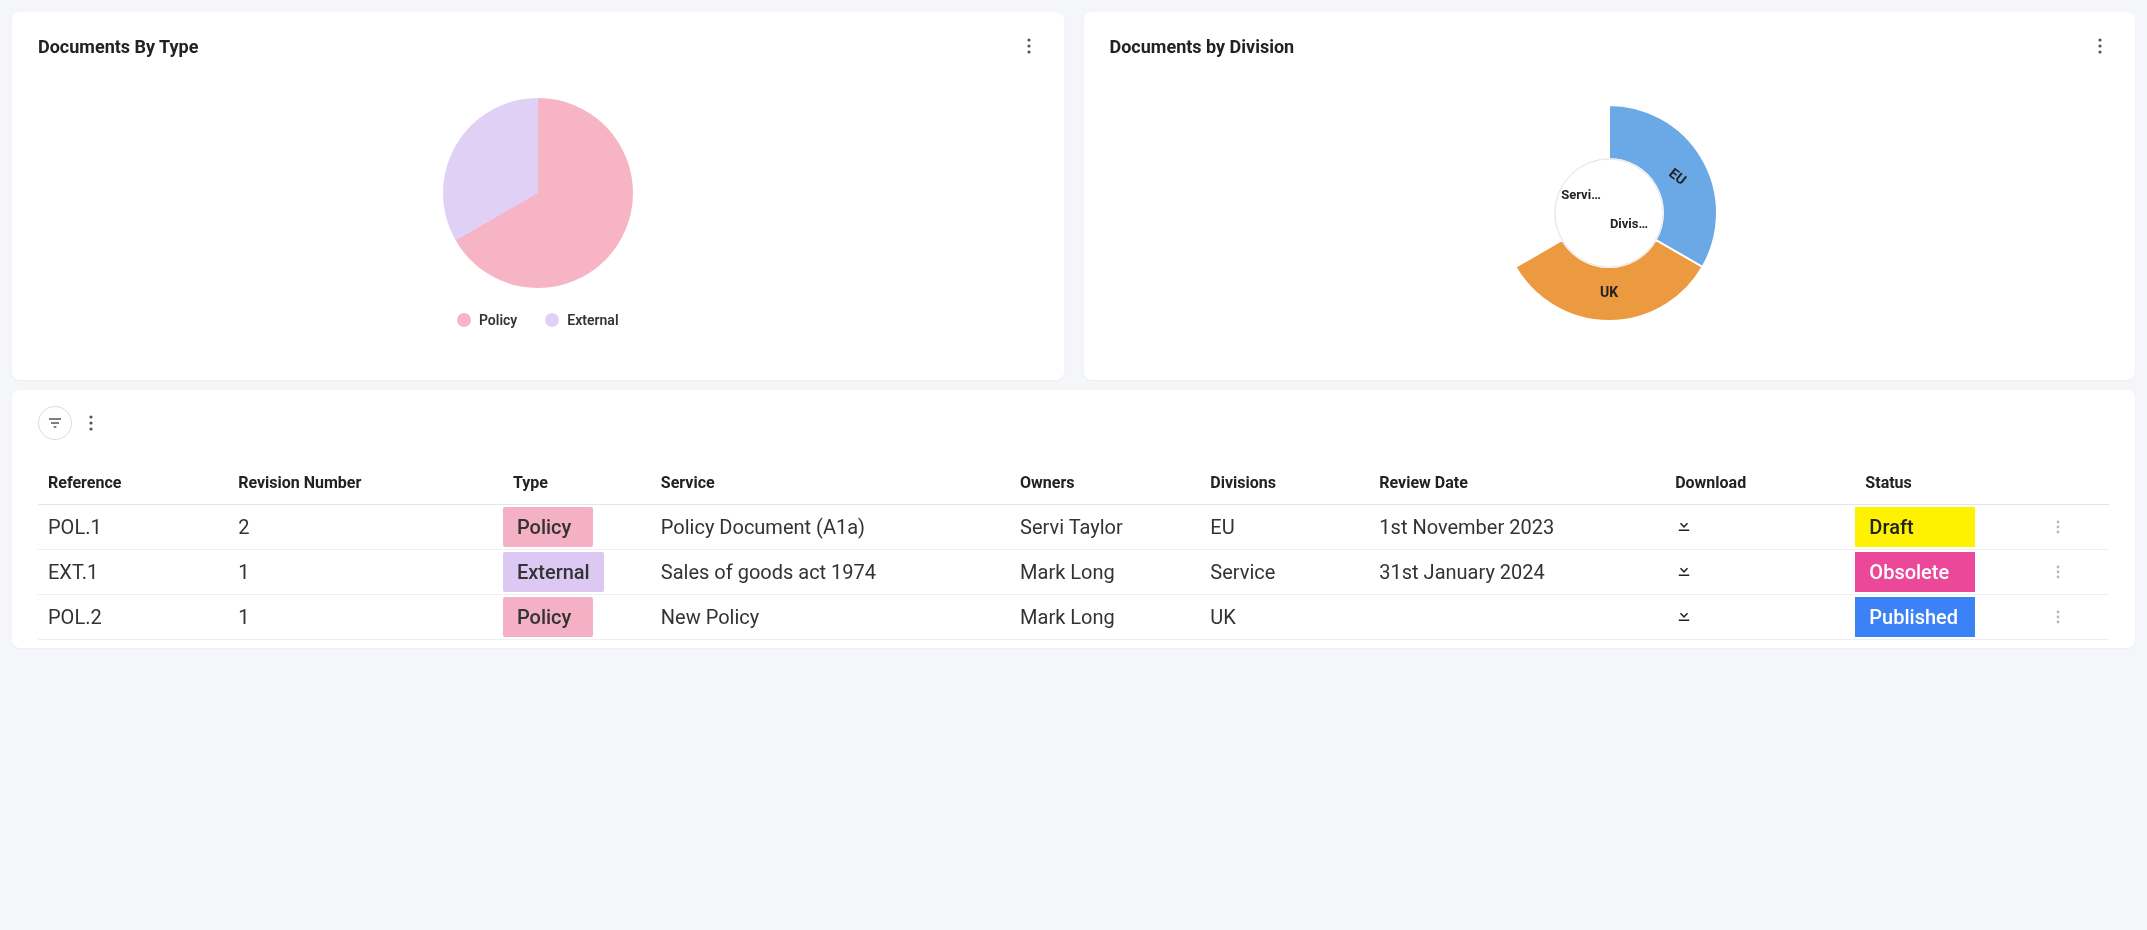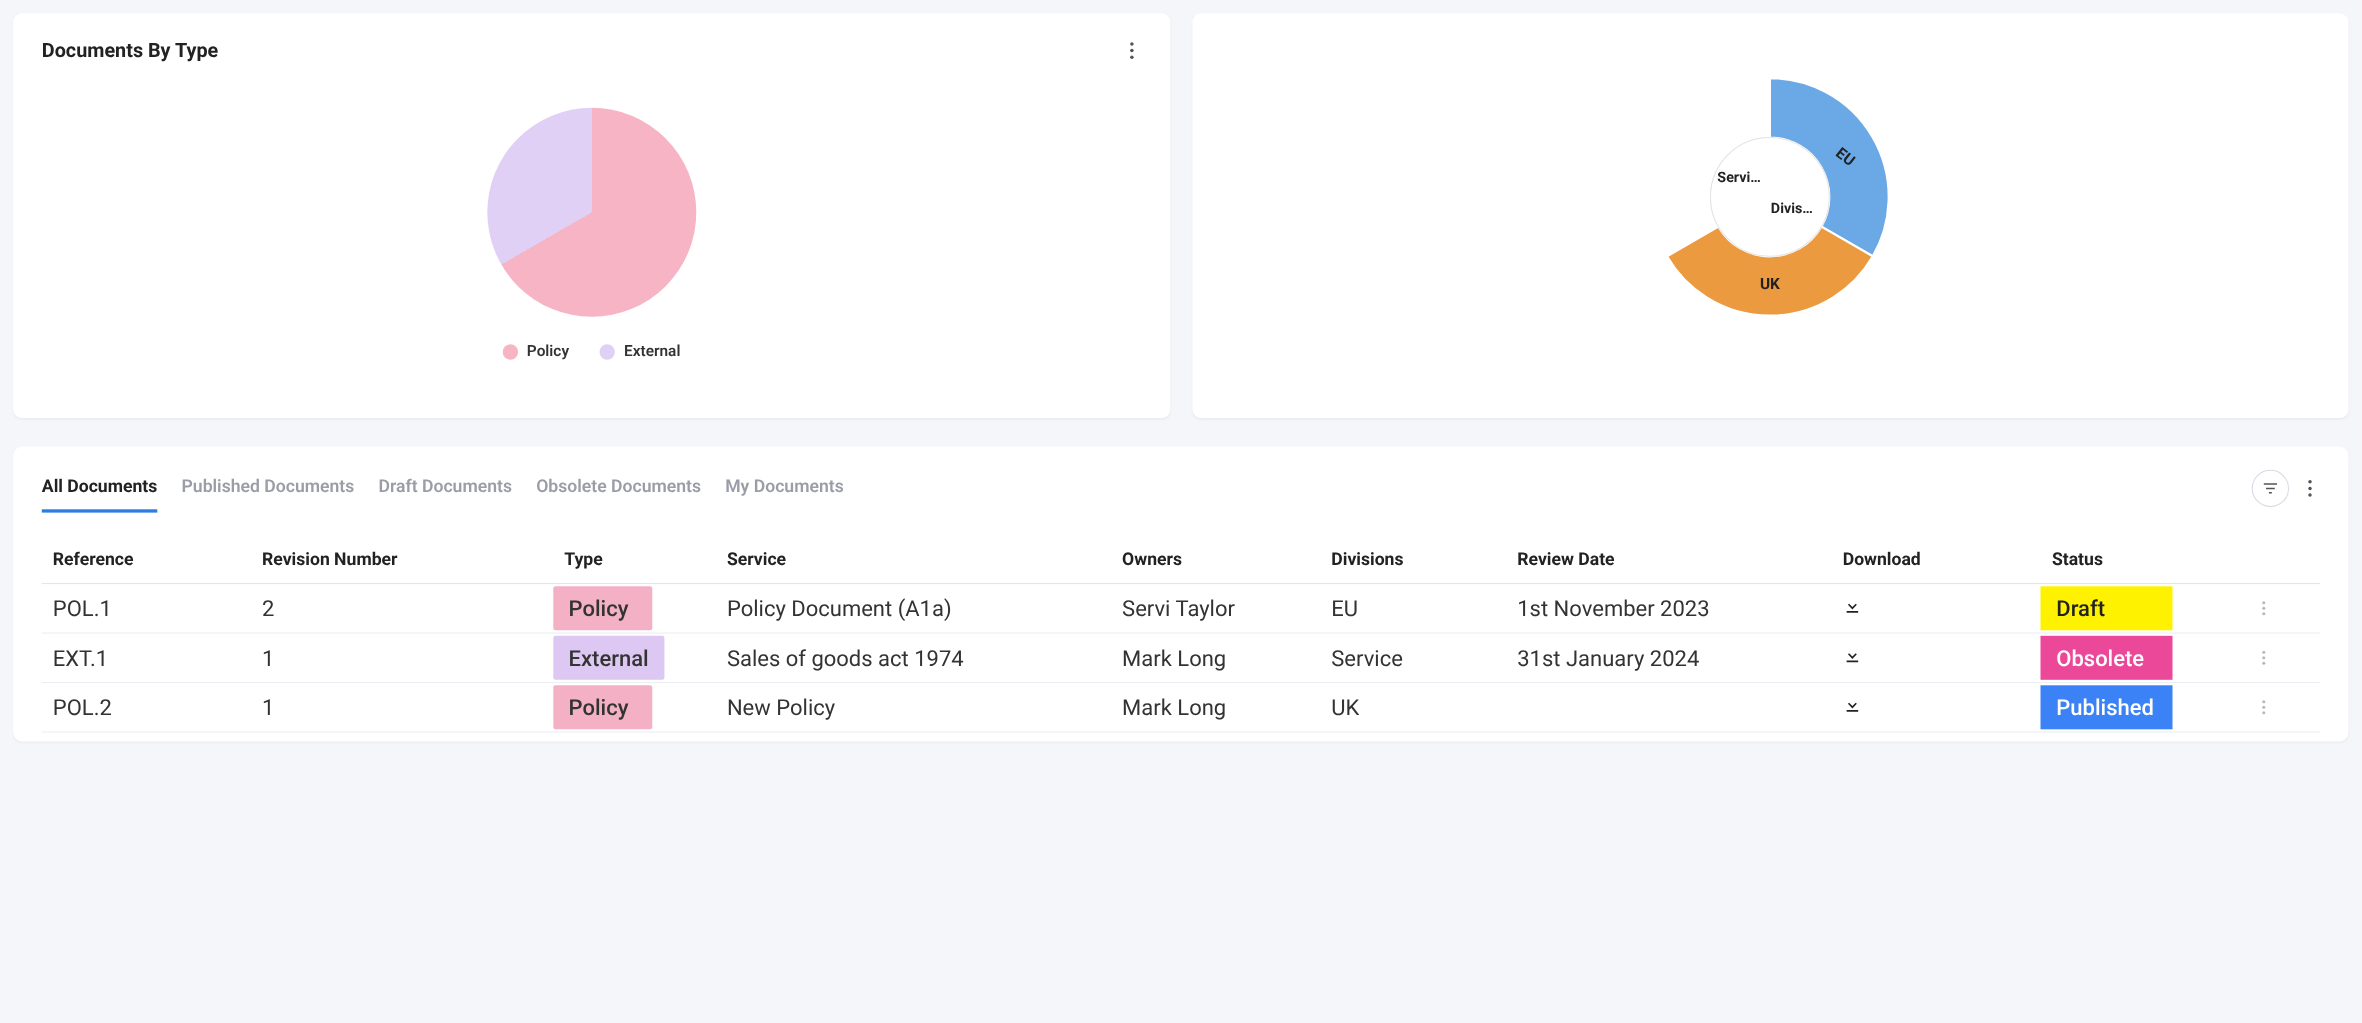--- a/index.html
+++ b/index.html
@@ -2,21 +2,21 @@
 <html><head>
 <meta charset="utf-8">
 <style>
 * { box-sizing: border-box; margin: 0; padding: 0; }
 body {
   font-family: -apple-system, BlinkMacSystemFont, "Segoe UI", Roboto, sans-serif;
   background: #f5f6fa;
   padding: 12px;
   color: #333;
 }
-.dashboard { display: flex; flex-direction: column; gap: 26px; }
+.dashboard { display: flex; flex-direction: column; gap: 10px; }
 .cards-row { display: flex; gap: 20px; }
 .card {
   background: #fff;
   border-radius: 8px;
   flex: 1;
   padding: 22px 26px;
   position: relative;
   box-shadow: 0 1px 2px rgba(0,0,0,0.04);
 }
 .card-header { display: flex; justify-content: space-between; align-items: center; margin-bottom: 10px; }
@@ -100,20 +100,30 @@
           </div>
           <div class="legend-item">
             <span class="swatch" style="background:#e1d0f5"></span>
             <span>External</span>
           </div>
         </div>
       </div>
     </div>
 
     <div class="card">
+      <div class="card-header">
+        <div class="card-title">Documents by Division</div>
+        <div class="kebab">
+          <svg viewBox="0 0 4 16">
+              <circle cx="2" cy="2" r="1.6" fill="currentColor"></circle>
+              <circle cx="2" cy="8" r="1.6" fill="currentColor"></circle>
+              <circle cx="2" cy="14" r="1.6" fill="currentColor"></circle>
+            </svg>
+        </div>
+      </div>
       <div class="chart-body">
         <div class="donut-chart">
           <svg viewBox="0 0 240 240">
 
             <path d="M120 12 A108 108 0 0 1 213.53 174 L166.77 147 A54 54 0 0 0 120 66 Z" fill="#6aa9e6" stroke="#fff" stroke-width="2"></path>
 
             <path d="M213.53 174 A108 108 0 0 1 26.47 174 L73.23 147 A54 54 0 0 0 166.77 147 Z" fill="#ec9a3f" stroke="#fff" stroke-width="2"></path>
 
             <path d="M120 120 L120 66 A54 54 0 0 0 73.23 93 Z" fill="#fff" stroke="#e5e5e5" stroke-width="1"></path>
             <path d="M120 120 L73.23 93 A54 54 0 0 0 73.23 147 Z" fill="#fff" stroke="#e5e5e5" stroke-width="1"></path>
@@ -124,27 +134,20 @@
             <text x="92" y="106" class="inner-label" text-anchor="middle">Servi…</text>
             <text x="140" y="135" class="inner-label" text-anchor="middle">Divis…</text>
           </svg>
         </div>
       </div>
     </div>
   </div>
 
   <div class="table-card">
     <div class="tabs-row">
-      <div class="tabs" id="tabs-container">
-          <div class="tab active">All Documents</div>
-          <div class="tab">Published Documents</div>
-          <div class="tab">Draft Documents</div>
-          <div class="tab">Obsolete Documents</div>
-          <div class="tab">My Documents</div>
-        </div>
       <div class="tab-actions">
         <div class="filter-btn">
           <svg viewBox="0 0 24 24">
               <path d="M3 5h18v2H3zM6 11h12v2H6zM10 17h4v2h-4z" fill="currentColor"></path>
             </svg>
         </div>
         <div class="kebab">
           <svg viewBox="0 0 4 16">
               <circle cx="2" cy="2" r="1.6" fill="currentColor"></circle>
               <circle cx="2" cy="8" r="1.6" fill="currentColor"></circle>

